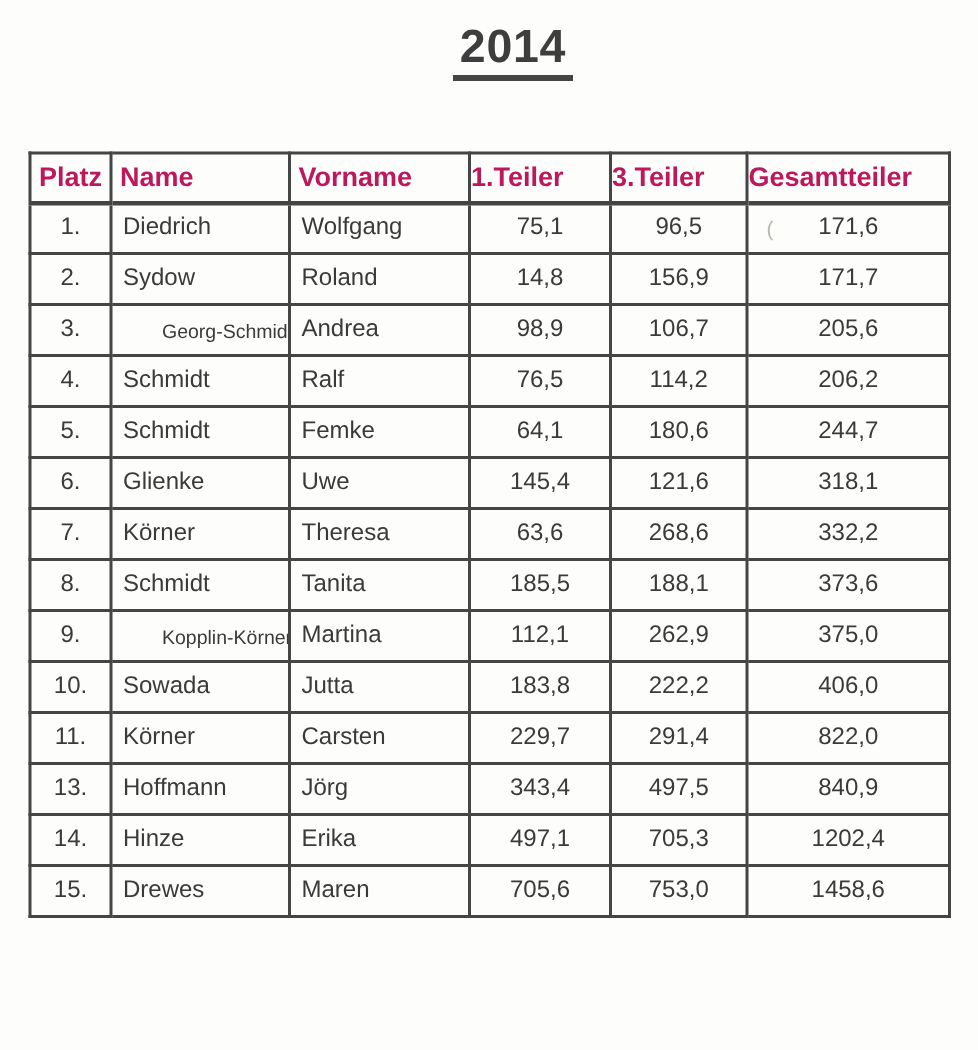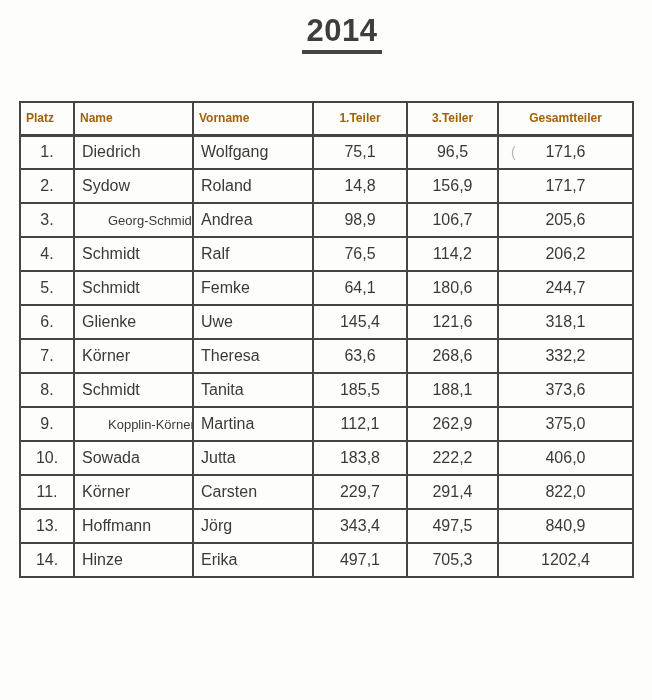--- a/index.html
+++ b/index.html
@@ -26,24 +26,24 @@
     width: 613px;
     border-collapse: collapse; table-layout: fixed;
     background: #fdfdfc;
   }
   th, td {
     border: 2px solid #454545;
     padding: 0; overflow: hidden; white-space: nowrap;
   }
   thead th { border-bottom-width: 3px; }
   th {
-    height: 33px; font-size: 12px; font-weight: bold;
-    color: #a16207; text-align: left; padding-left: 5px;
+    height: 33px; font-size: 18px; font-weight: bold;
+    color: #be185d; text-align: left; padding-left: 5px;
   }
-  th.center { text-align: center; padding-left: 0; }
+  th.center { padding-left: 0; }
   td { height: 34px; font-size: 16px; color: #3a3a3a; }
   td.c { text-align: center; }
   td.l { text-align: left; padding-left: 7px; }
   td.small { font-size: 13px; padding-left: 33px; }
   td.rel { position: relative; }
   .artifact {
     position: absolute; left: 12px; top: 50%;
     transform: translateY(-50%);
     color: #b7b7b0; font-size: 14px; font-weight: normal;
   }
@@ -173,15 +173,23 @@
         <td class="c">840,9</td>
       </tr>
       <tr>
         <td class="c">14.</td>
         <td class="l">Hinze</td>
         <td class="l">Erika</td>
         <td class="c">497,1</td>
         <td class="c">705,3</td>
         <td class="c">1202,4</td>
       </tr>
+      <tr>
+        <td class="c">15.</td>
+        <td class="l">Drewes</td>
+        <td class="l">Maren</td>
+        <td class="c">705,6</td>
+        <td class="c">753,0</td>
+        <td class="c">1458,6</td>
+      </tr>
     </tbody>
   </table>
 </div>
 
 </body></html>

